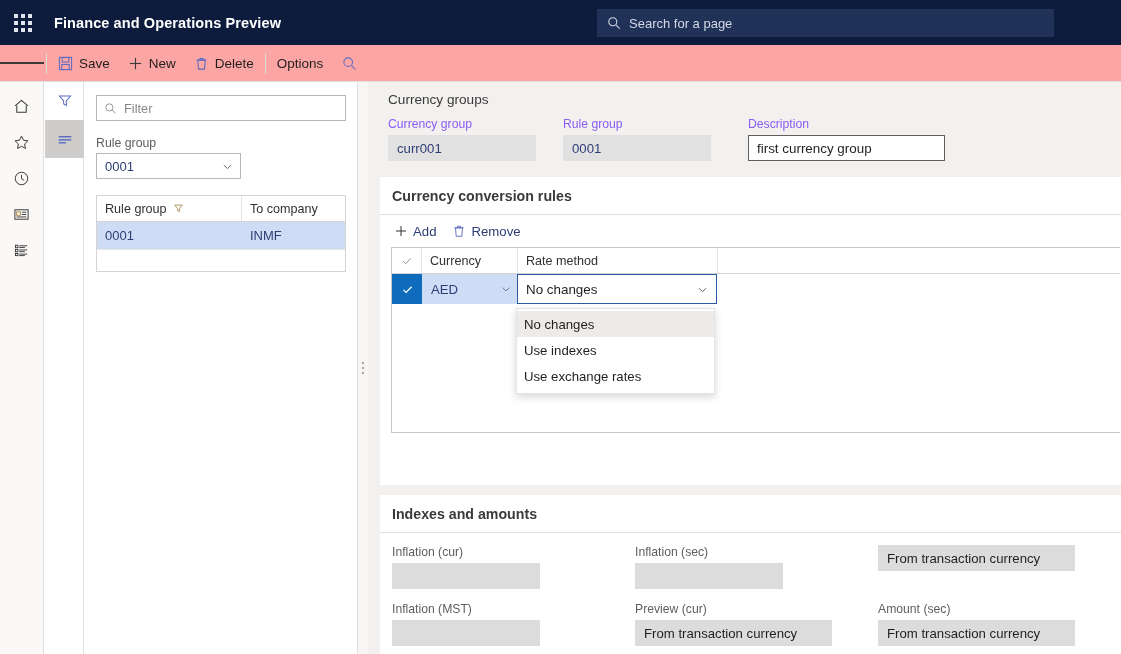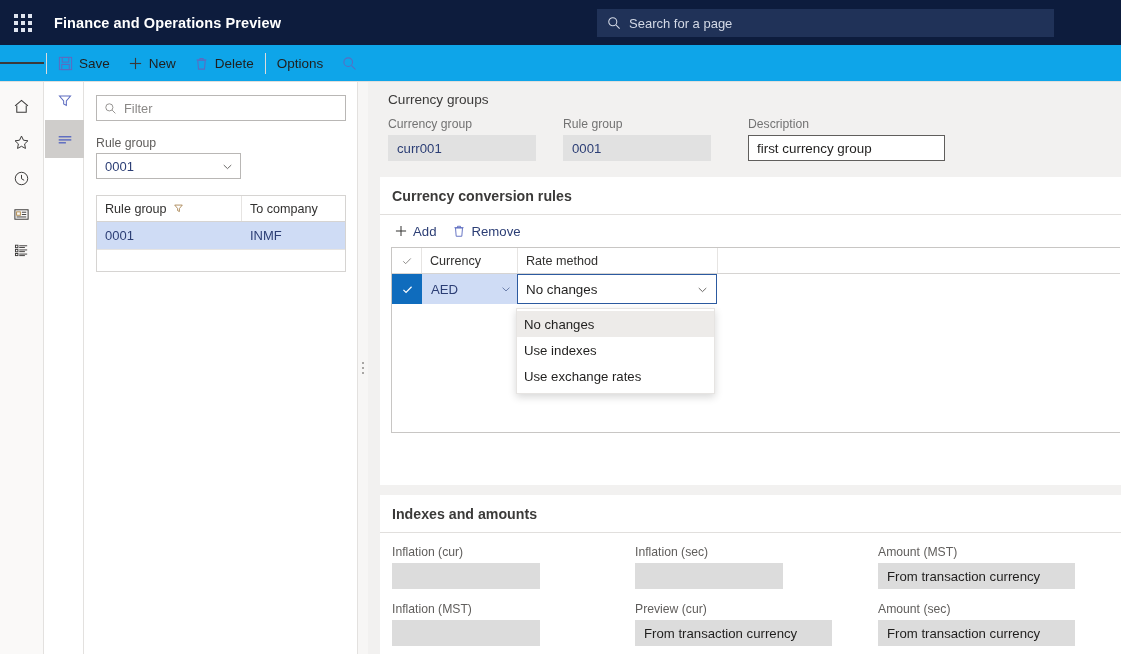--- a/index.html
+++ b/index.html
@@ -30,21 +30,21 @@
   .searchbox {
     position: absolute; left: 597px; top: 9px; width: 457px; height: 28px;
     background: #203258; display: flex; align-items: center; padding: 0 10px;
     cursor: text;
   }
   .searchbox .ph { color: #d3d9e6; font-size: 13px; margin-left: 8px; }
 
   
   .cmdbar {
     position: absolute; left: 0; top: 45px; width: 1121px; height: 37px;
-    background: #0ea5e9; border-bottom: 1px solid #e1dfdd;
+    background: #fca5a5; border-bottom: 1px solid #e1dfdd;
     display: flex; align-items: center;
   }
   .hamburger {
     width: 44px; height: 36px; display: flex; align-items: center; justify-content: center;
     cursor: pointer;
   }
   .hamburger span { display:block; width: 17px; height: 1.5px; background: #3b3a39; margin: 2.2px 0; }
   .cmd-sep { width: 1px; height: 21px; background: #dcdcdc; margin: 0 2px; }
   .cmd-btn {
     display: flex; align-items: center; height: 36px; padding: 0 9px;
@@ -128,21 +128,21 @@
   .content {
     position: absolute; left: 368px; top: 82px; width: 753px; height: 572px;
     background: #f2f1f0; overflow: hidden;
   }
 
   
   .cg-block { position: absolute; left: 380px; top: 82px; width: 741px; height: 90px; background: #f2f1f0; }
   .cg-title { font-size: 13.6px; color: #3b3a39; padding: 10px 0 0 8px; }
   .cg-fields { display: flex; padding: 10px 0 0 8px; gap: 0; }
   .cg-fld { margin-right: 20px; }
-  .cg-fld .lab { font-size: 12.2px; color: #737373; margin-bottom: 4px; }
+  .cg-fld .lab { font-size: 12.2px; color: #8b5cf6; margin-bottom: 4px; }
   .inp-ro {
     height: 26px; background: #e1e1e1; border: none; display: flex; align-items: center;
     padding: 0 9px; font-size: 13.2px; color: #2c3e75;
   }
   .inp-edit {
     height: 26px; background: #ffffff; border: 1px solid #605e5c; display: flex; align-items: center;
     padding: 0 8px; font-size: 13.4px; color: #201f1e; cursor: text;
   }
 
   
@@ -527,21 +527,20 @@
     <div class="idx-row">
       <div class="idx-fld narrow">
         <div class="lab">Inflation (cur)</div>
         <div class="box"></div>
       </div>
       <div class="idx-fld narrow">
         <div class="lab">Inflation (sec)</div>
         <div class="box"></div>
       </div>
       <div class="idx-fld wide">
-        <div class="lab">Amount (MST)</div>
         <div class="box">From transaction currency</div>
       </div>
     </div>
     <div class="idx-spacer"></div>
     <div class="idx-row">
       <div class="idx-fld narrow">
         <div class="lab">Inflation (MST)</div>
         <div class="box"></div>
       </div>
       <div class="idx-fld wide">

